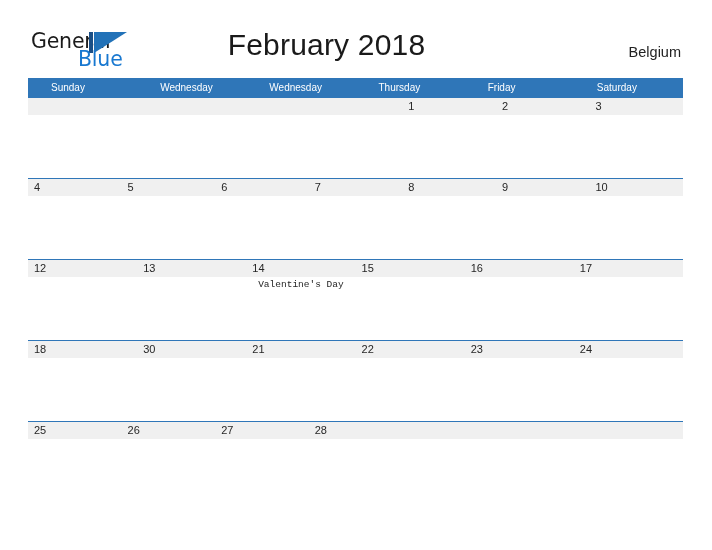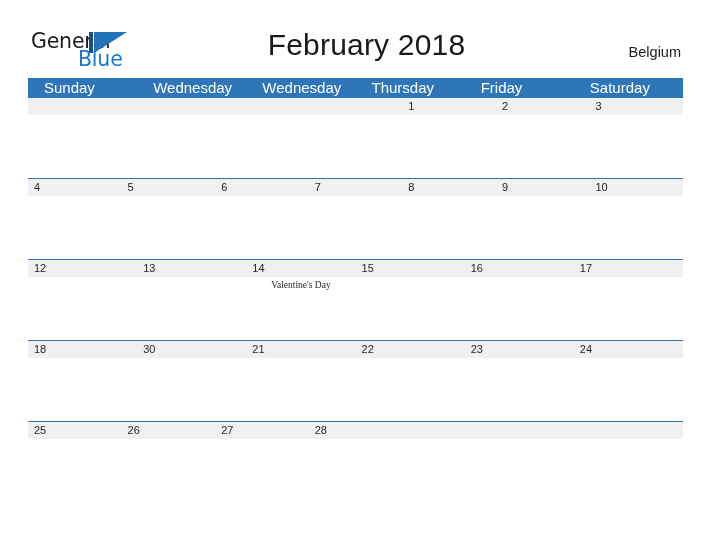--- a/index.html
+++ b/index.html
@@ -88,21 +88,20 @@
   .cal-title {
     position: absolute;
     left: 0;
     top: 28px;
     width: 653px;
     text-align: center;
     font-size: 30px;
     color: #1a1a1a;
     font-family: "Liberation Sans", sans-serif;
     letter-spacing: 0.2px;
-    padding-left: 40px;
   }
 
   .cal-region {
     position: absolute;
     right: 31px;
     top: 44px;
     font-size: 14.5px;
     color: #222222;
     font-family: "Liberation Sans", sans-serif;
   }
@@ -117,23 +116,23 @@
 
   .weekdays {
     display: flex;
     width: 100%;
     height: 19px;
     background: #2f76b8;
   }
   .weekday {
     flex: 1 1 0;
     color: #ffffff;
-    font-size: 15px;
+    font-size: 10px;
     line-height: 19px;
-    padding-left: 16px;
+    padding-left: 23px;
     box-sizing: border-box;
     font-family: "Liberation Sans", sans-serif;
     white-space: nowrap;
     overflow: hidden;
   }
 
   .week {
     width: 100%;
     border-top: 1.4px solid #2f76b8;
   }
@@ -174,21 +173,21 @@
     font-family: "Liberation Sans", sans-serif;
   }
   .day-event {
     position: absolute;
     left: 0;
     right: 0;
     top: 19px;
     text-align: center;
     font-size: 9.5px;
     color: #262626;
-    font-family: Liberation Serif, serif;
+    font-family: Liberation Mono, monospace;
     padding: 0 3px;
     box-sizing: border-box;
     line-height: 12px;
   }
 </style>
 </head>
 <body>
 
 <div class="page">
 

